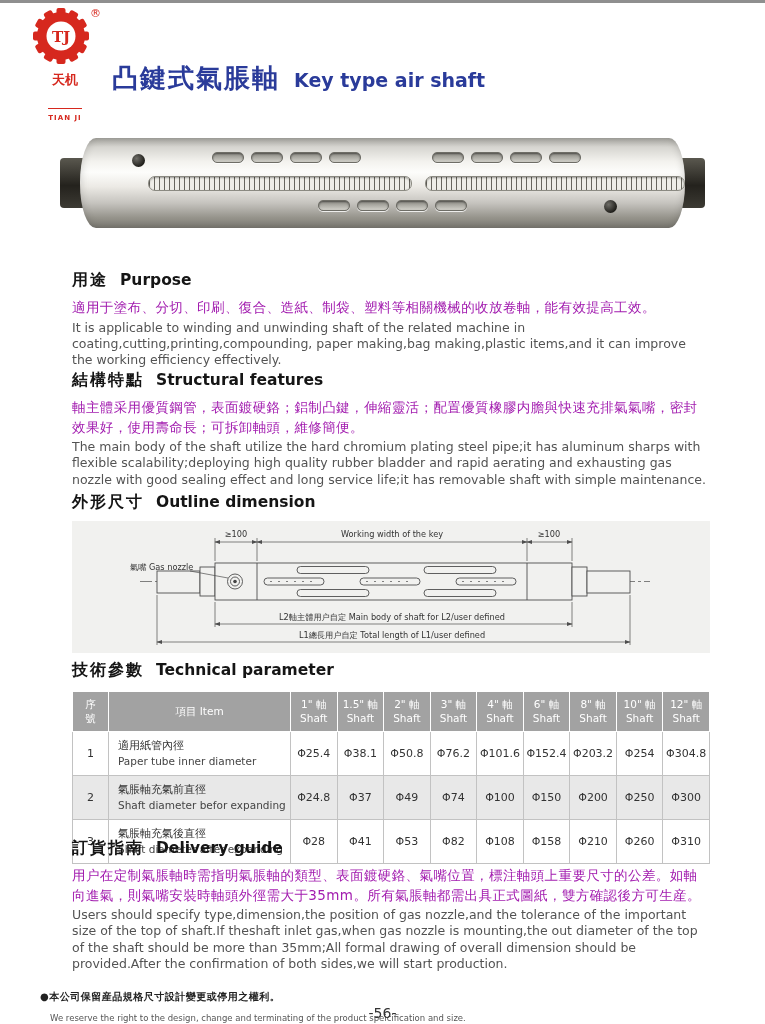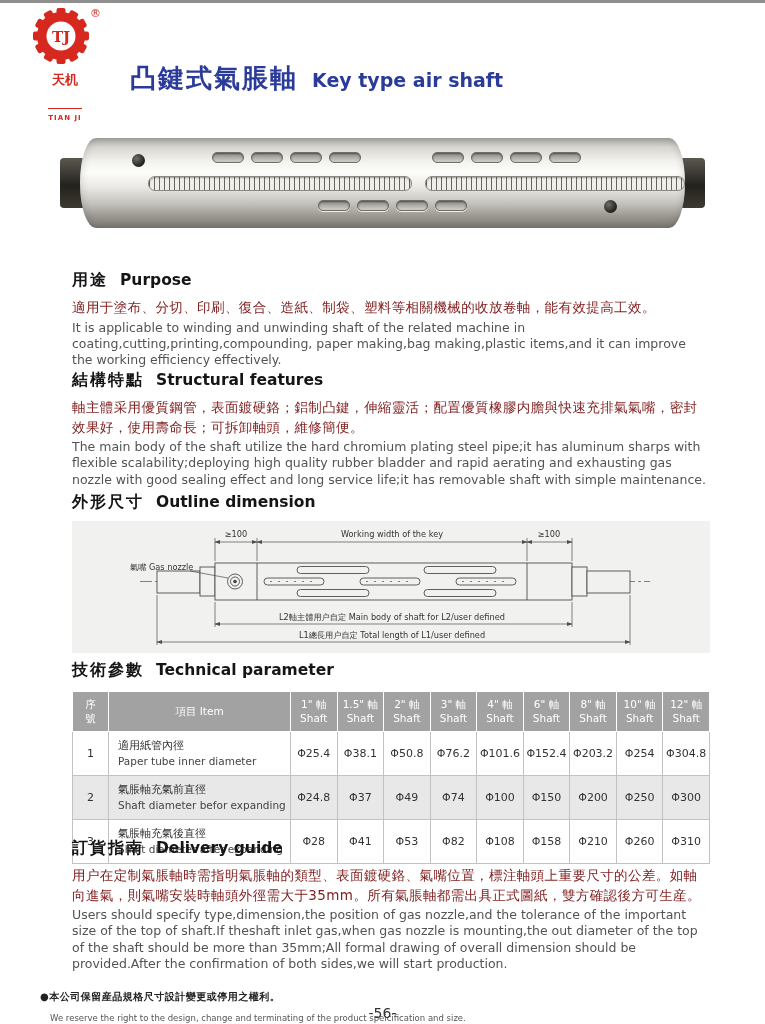--- a/index.html
+++ b/index.html
@@ -6,21 +6,21 @@
   .page{position:relative;width:765px;height:1024px;background:#fff;overflow:hidden;
         font-family:"DejaVu Sans","Liberation Sans",sans-serif;color:#333;}
   .topbar{position:absolute;top:0;left:0;width:765px;height:3px;background:#8f8f8f;}
 
   
   .header{position:absolute;top:22px;left:28px;right:40px;height:86px;display:flex;align-items:center;}
   .logo{width:74px;flex:0 0 74px;text-align:center;position:relative;}
   .logo .cn{color:#d6281e;font-size:13px;font-weight:bold;line-height:1;margin-top:1px;}
   .logo .en{color:#d6281e;font-size:7px;font-weight:bold;letter-spacing:1px;border-top:1.5px solid #d6281e;
             display:inline-block;padding-top:5px;margin-top:1px;}
-  .titles{display:flex;align-items:baseline;margin-left:28px;margin-top:26px;}
+  .titles{display:flex;align-items:baseline;margin-left:10px;margin-top:26px;}
   .title-cn{color:#2a3b9a;font-size:26px;font-weight:bold;letter-spacing:2px;}
   .title-en{color:#2a3b9a;font-size:19px;font-weight:600;margin-left:14px;}
 
   
   .photo{position:absolute;top:128px;left:60px;width:645px;height:110px;}
   .end-cap{position:absolute;top:30px;width:34px;height:50px;border-radius:4px;
            background:linear-gradient(180deg,#5a584f,#24221d 55%,#3c3a33);}
   .end-cap.left{left:0;}
   .end-cap.right{right:0;}
   .shaft-body{position:absolute;left:20px;right:20px;top:10px;height:90px;border-radius:16px/44px;
@@ -35,21 +35,21 @@
          background:#efeee8;background-image:repeating-linear-gradient(90deg,rgba(70,68,60,.8) 0 1px,transparent 1px 5px);
          box-shadow:inset 0 1px 2px rgba(0,0,0,.35);}
   .hole{position:absolute;width:13px;height:13px;border-radius:50%;
         background:radial-gradient(circle at 35% 35%,#6f6e68,#1d1c18 72%);}
 
   
   .content{position:absolute;left:72px;width:638px;}
   .sec-h{display:flex;align-items:baseline;}
   .sec-h .hcn{font-size:16px;font-weight:bold;color:#151515;letter-spacing:2px;}
   .sec-h .hen{font-size:15.5px;font-weight:bold;color:#151515;margin-left:12px;}
-  .p-cn{font-size:13.5px;color:#7f1d1d;line-height:1.45;margin:7px 0 0;letter-spacing:.4px;}
+  .p-cn{font-size:13.5px;color:#a21caf;line-height:1.45;margin:7px 0 0;letter-spacing:.4px;}
   .p-en{font-size:12.5px;color:#535353;line-height:1.3;margin:2px 0 0;}
 
   .sec-purpose{top:270px;}
   .sec-features{top:370px;}
   .sec-outline{top:492px;}
   .sec-params{top:660px;}
   .sec-delivery{top:838px;}
 
   .draw-box{margin-top:8px;width:638px;height:132px;background:#f1f1ef;}
   .draw-box svg{display:block;}

